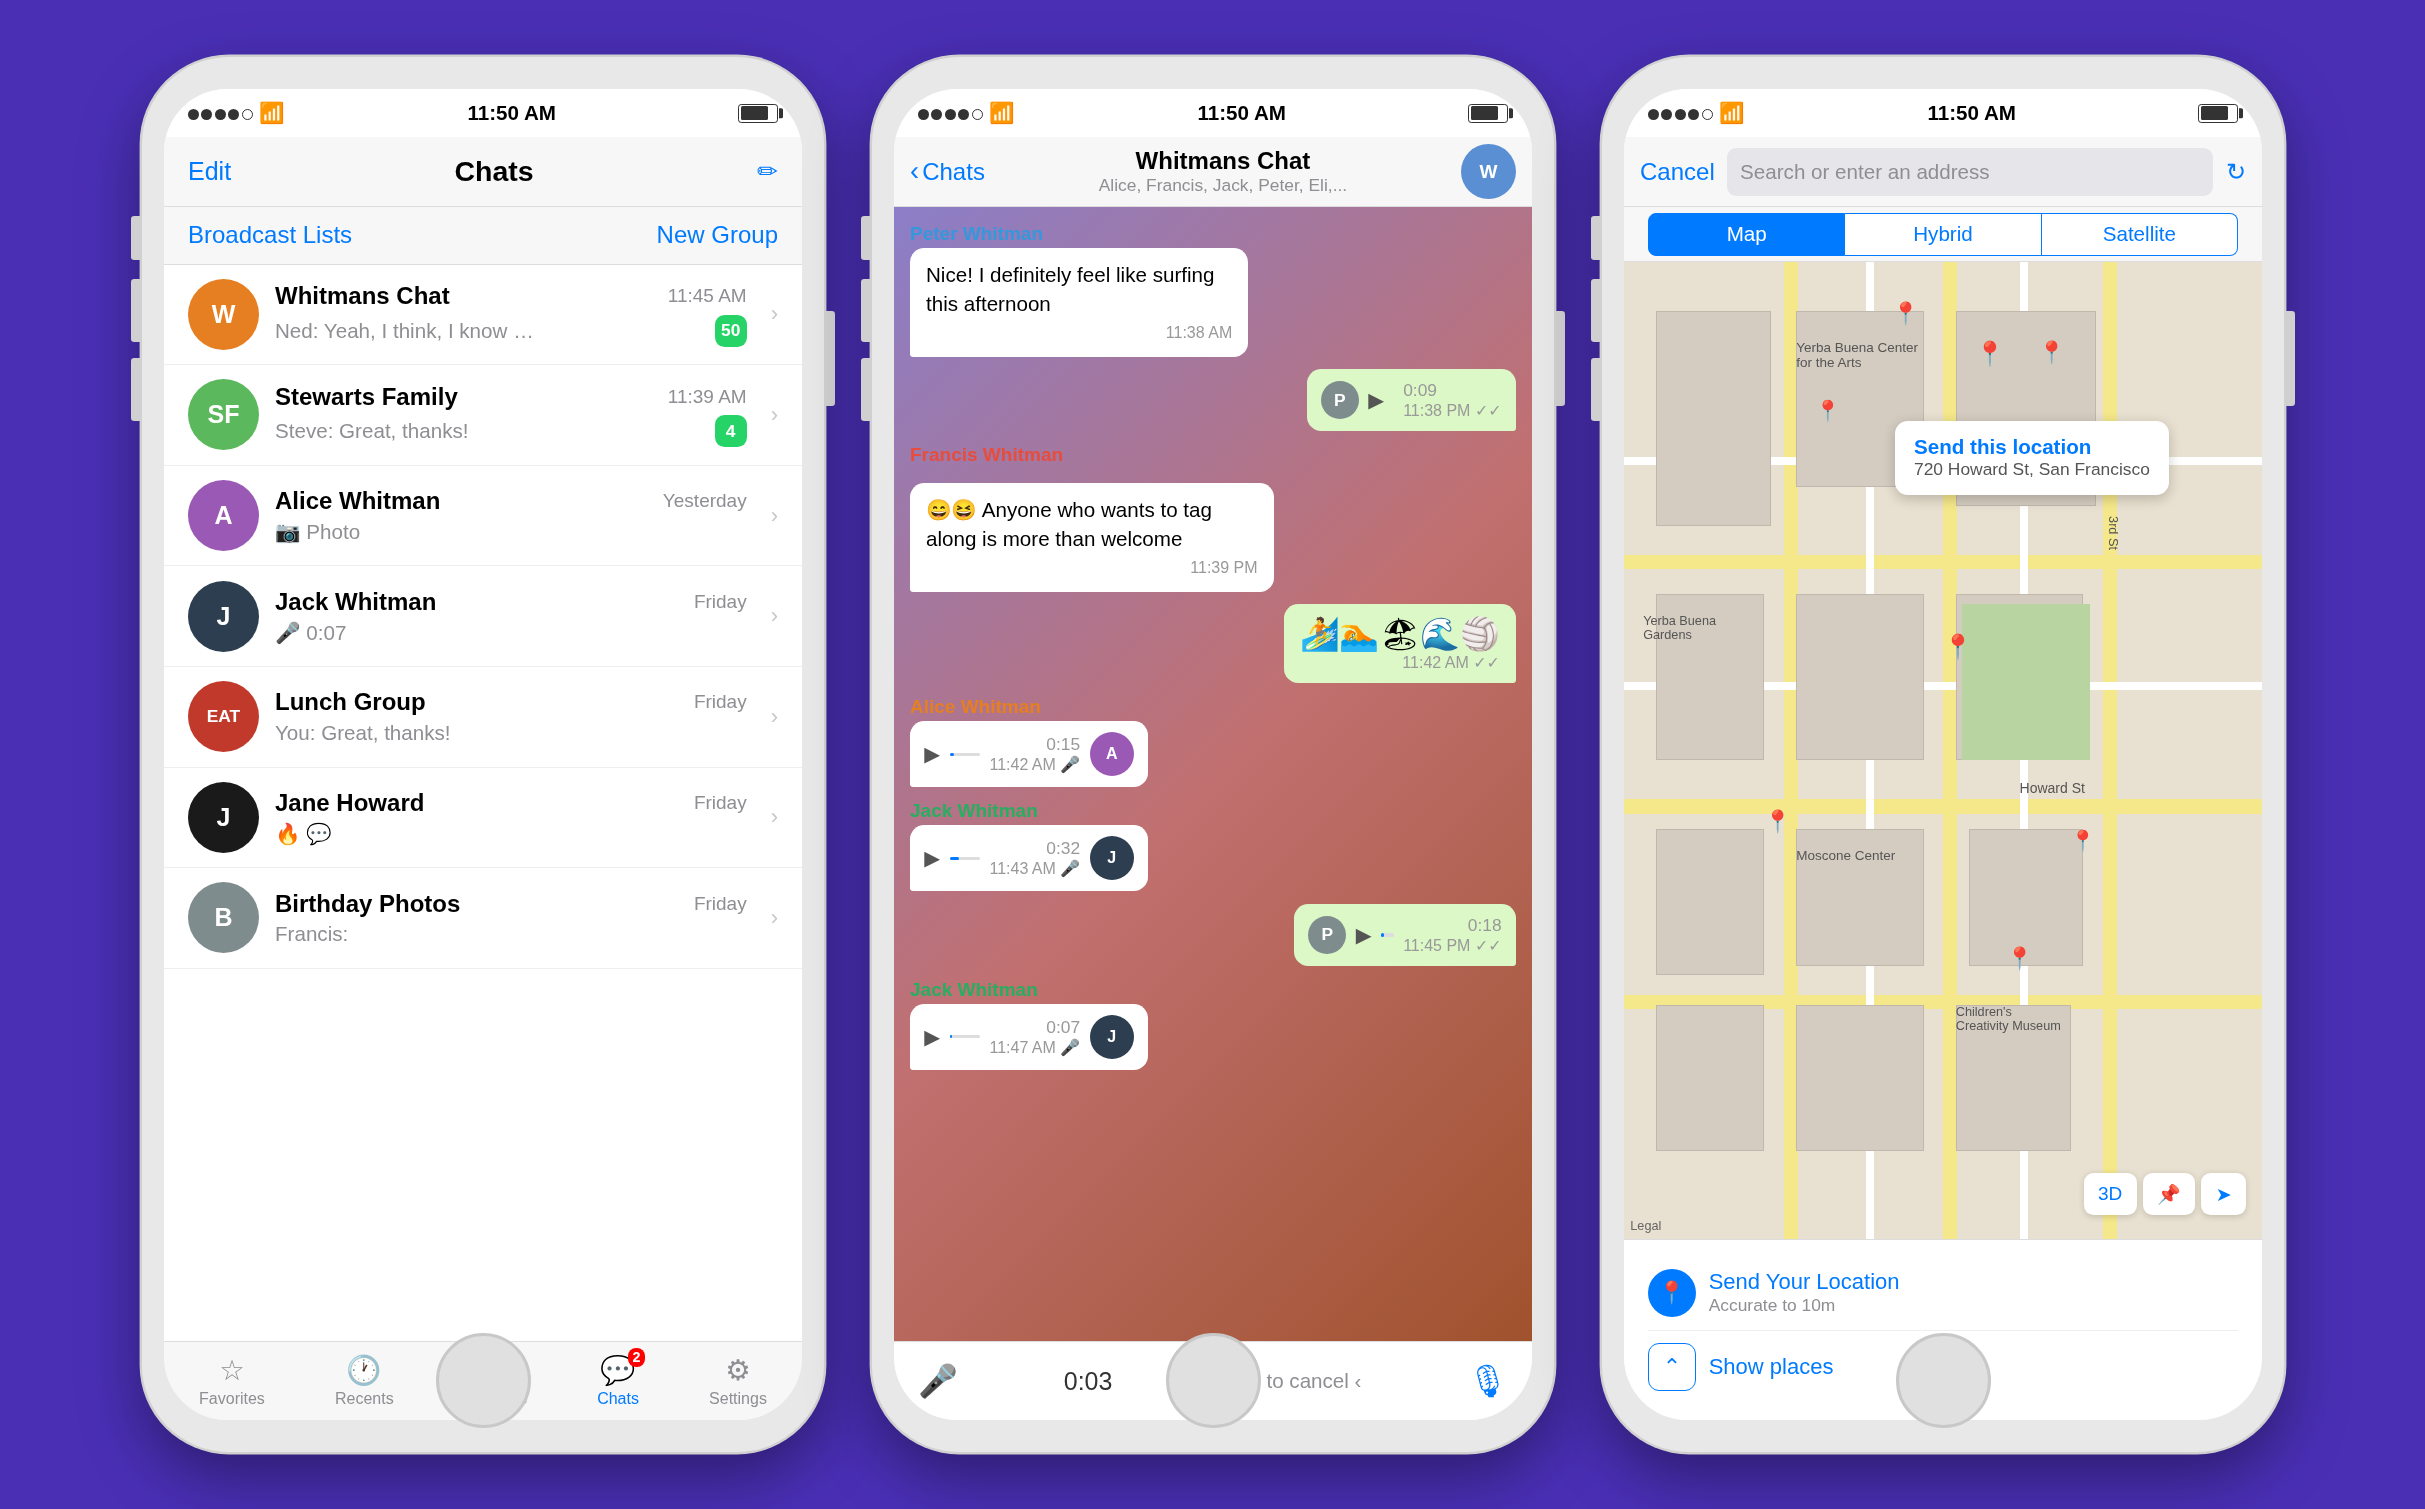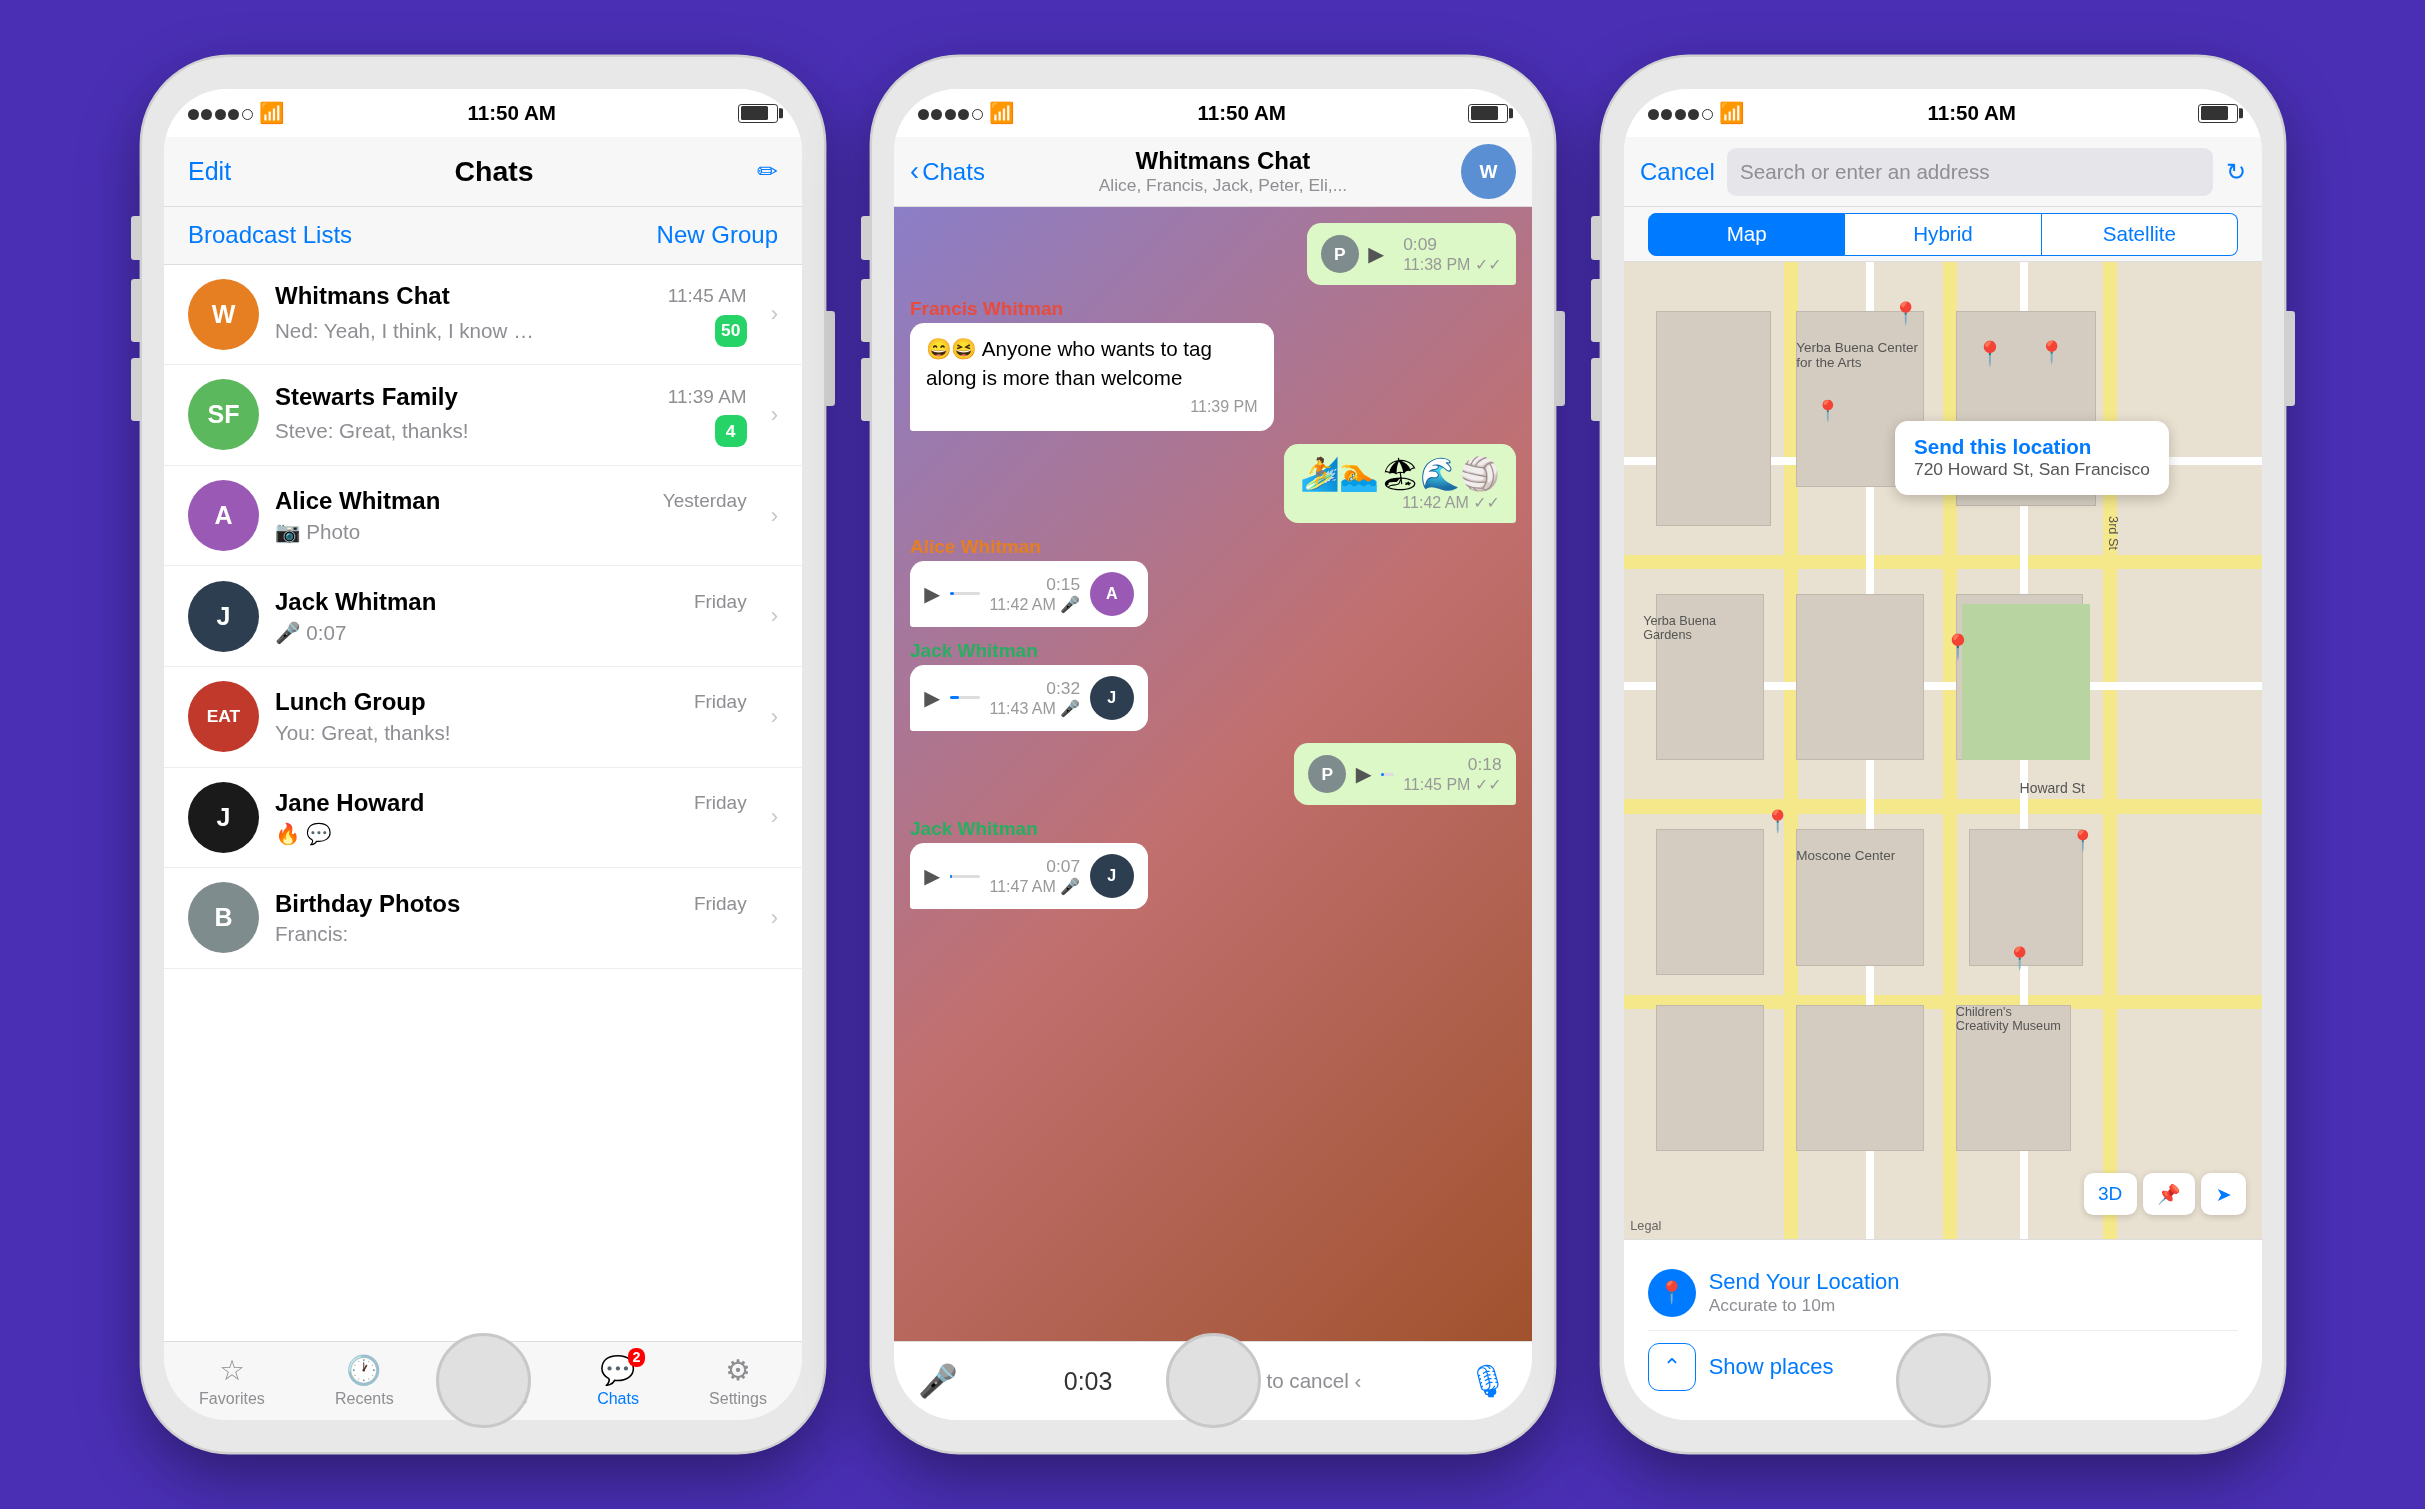--- a/index.html
+++ b/index.html
@@ -697,37 +697,44 @@
       </div>
       <div class="chat-nav-center">
         <div class="chat-nav-name">Whitmans Chat</div>
         <div class="chat-nav-members">Alice, Francis, Jack, Peter, Eli,...</div>
       </div>
       <div class="chat-nav-avatar">W</div>
     </div>
 
     <div class="chat-messages">
 
+      <div style="max-width:75%;align-self:flex-start">
+        <div style="font-size:19px;font-weight:600;color:#3498db;margin-bottom:3.2px">Peter Whitman</div>
+        <div class="msg-bubble-left">
+          <div>Nice! I definitely feel like surfing this afternoon</div>
+          <div class="msg-time">11:38 AM</div>
+        </div>
+      </div>
 
       <div style="align-self:flex-end;display:flex;align-items:center;gap:8px;">
         <div style="background:#dcf8c6;border-radius:14.3px;border-bottom-right-radius:3.2px;padding:11px 14.3px;display:flex;align-items:center;gap:9.5px;min-width:206px">
           <div style="width:38px;height:38px;border-radius:50%;background:#7f8c8d;display:flex;align-items:center;justify-content:center;font-size:17.4px;color:white;font-weight:bold">P</div>
           <span style="font-size:20.6px;color:#555">▶</span>
           <div style="flex:1;height:3.2px;background:#ddd;border-radius:1.6px;position:relative">
             <div style="position:absolute;left:0;top:0;height:100%;width:30%;background:#007aff;border-radius:1.6px"></div>
           </div>
           <div style="display:flex;flex-direction:column;align-items:flex-start">
             <span style="font-size:17.4px;color:#999">0:09</span>
             <span style="font-size:16px;color:#999">11:38 PM ✓✓</span>
           </div>
         </div>
       </div>
 
       <div style="max-width:80%;align-self:flex-start">
-        <div style="font-size:19px;font-weight:600;color:#e74c3c;margin-bottom:3px">Francis Whitman</div>
+        <div style="font-size:19px;font-weight:600;color:#e74c3c;margin-bottom:17px">Francis Whitman</div>
         <div class="msg-bubble-left">
           <div>😄😆 Anyone who wants to tag along is more than welcome</div>
           <div class="msg-time">11:39 PM</div>
         </div>
       </div>
 
       <div style="align-self:flex-end;background:#dcf8c6;border-radius:14.3px;border-bottom-right-radius:3.2px;padding:11px 16px">
         <div style="font-size:32px">🏄🏊🏖🌊🏐</div>
         <div style="font-size:16px;color:#999;text-align:right">11:42 AM ✓✓</div>
       </div>

